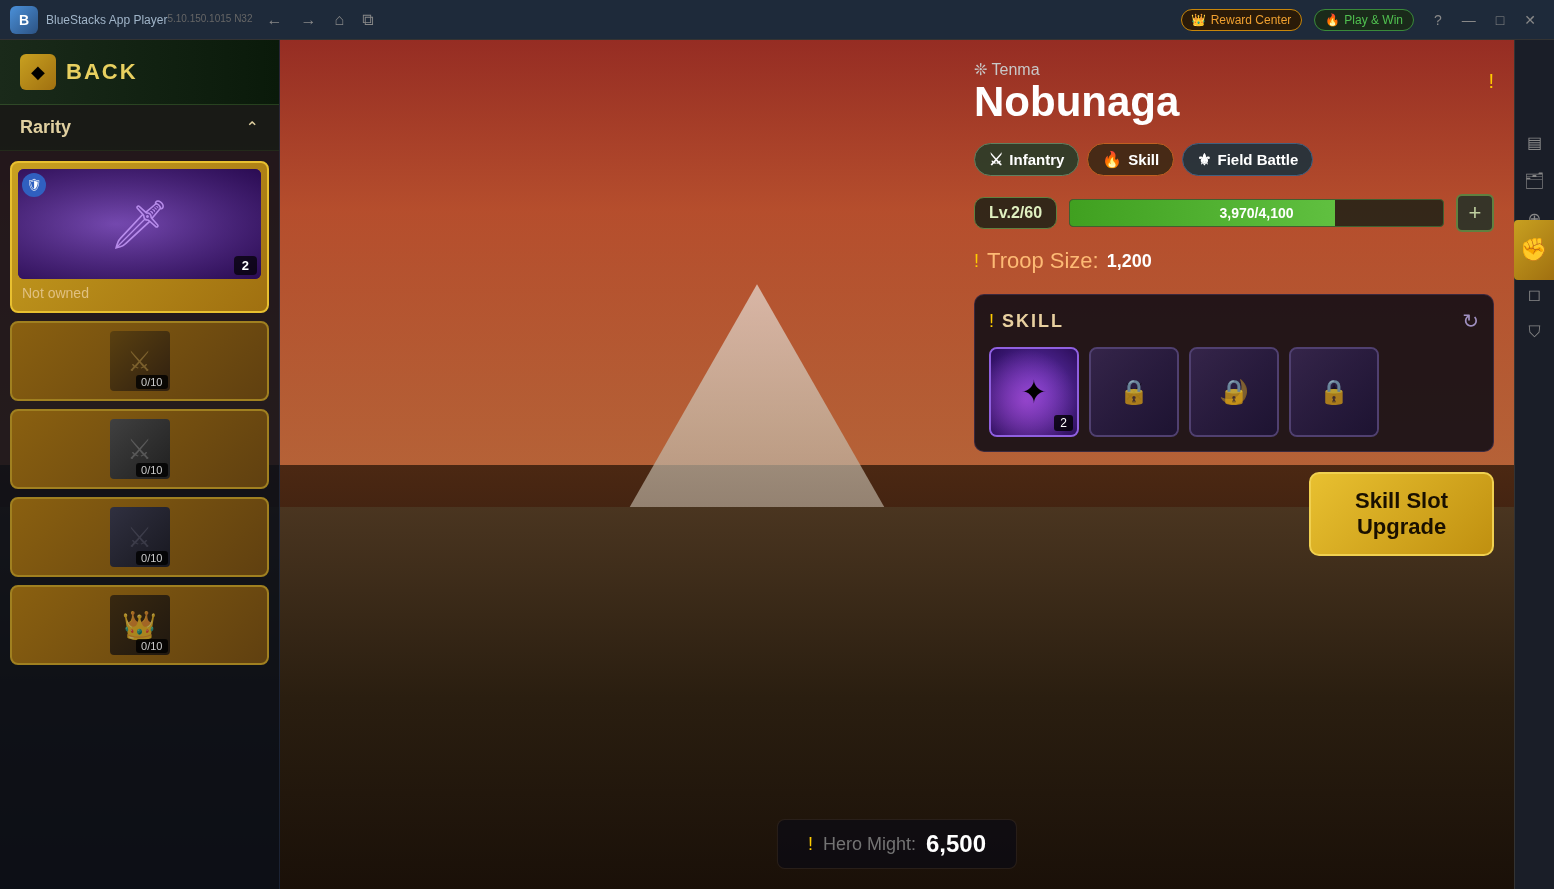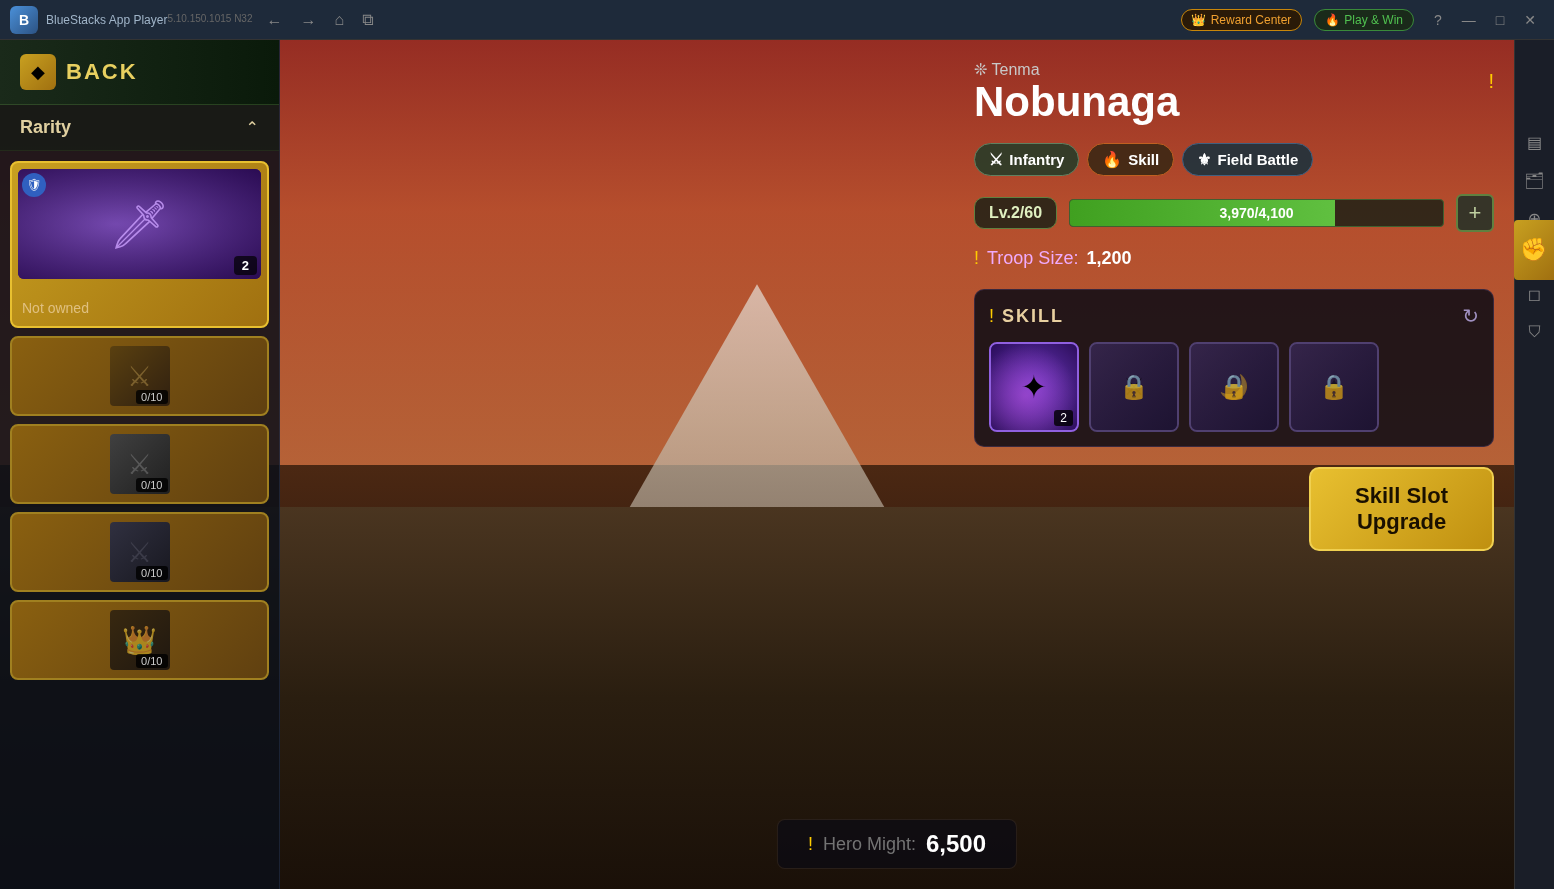--- a/index.html
+++ b/index.html
@@ -225,21 +225,20 @@
       position: absolute; bottom: 4px; right: 4px;
       background: rgba(0,0,0,0.7);
       color: white; font-size: 13px; font-weight: bold;
       padding: 2px 8px; border-radius: 4px;
       z-index: 2;
     }
     .not-owned-label {
       color: #e0c080;
       font-size: 14px;
       padding: 6px 0 4px 4px;
-      margin-top: 15px;
     }
 
     .hero-avatar-small {
       width: 60px; height: 60px;
       border-radius: 4px;
       display: flex; align-items: center; justify-content: center;
       font-size: 24px;
       position: relative;
     }
     .hero-avatar-dark1 { background: linear-gradient(135deg, #5a4010, #302010); color: #a08040; }
@@ -355,21 +354,21 @@
       display: flex; align-items: center; justify-content: center;
       color: #c0d0a0; font-size: 22px; cursor: pointer;
     }
 
     
     .troop-size-row {
       display: flex; align-items: center; gap: 8px;
       margin-bottom: 20px;
     }
     .troop-icon { color: #ffcc00; font-size: 18px; }
-    .troop-label { color: #f0abfc; font-size: 18px; }
+    .troop-label { color: #fdba74; font-size: 22px; }
     .troop-value { color: #ffffff; font-size: 18px; font-weight: bold; }
 
     
     .skill-section {
       background: rgba(10,10,20,0.85);
       border: 1px solid rgba(80,60,100,0.5);
       border-radius: 10px;
       padding: 14px;
       margin-bottom: 16px;
     }

